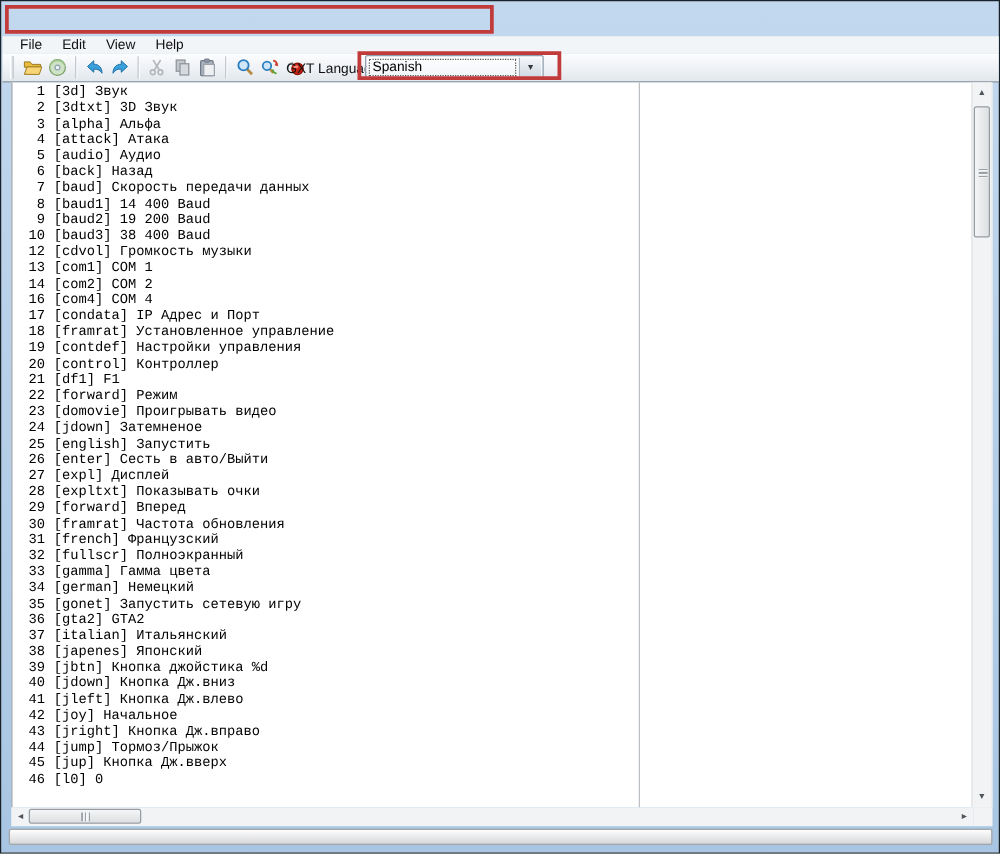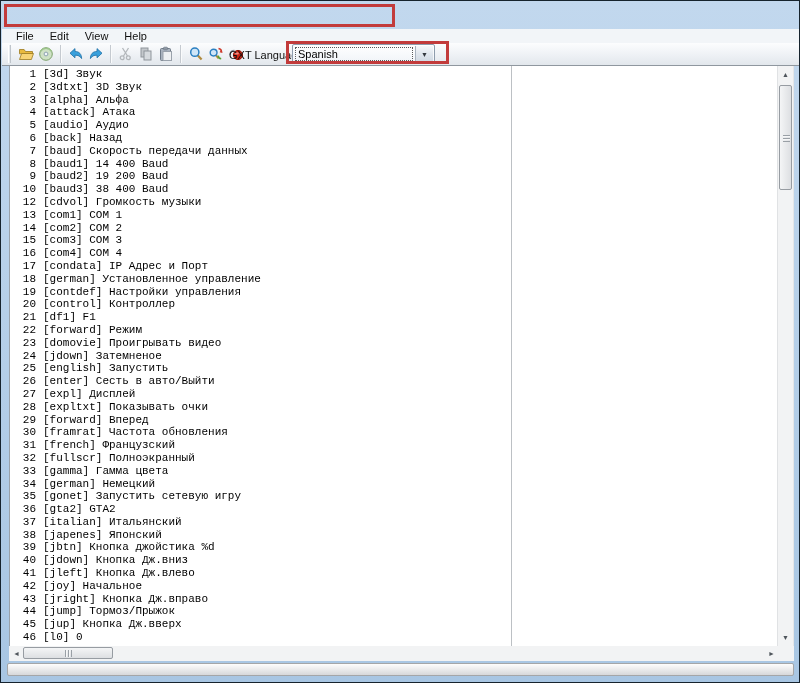--- a/index.html
+++ b/index.html
@@ -187,24 +187,23 @@
         <div class="row"><span class="num">4</span><span class="txt">[attack] Атака</span></div>
         <div class="row"><span class="num">5</span><span class="txt">[audio] Аудио</span></div>
         <div class="row"><span class="num">6</span><span class="txt">[back] Назад</span></div>
         <div class="row"><span class="num">7</span><span class="txt">[baud] Скорость передачи данных</span></div>
         <div class="row"><span class="num">8</span><span class="txt">[baud1] 14 400 Baud</span></div>
         <div class="row"><span class="num">9</span><span class="txt">[baud2] 19 200 Baud</span></div>
         <div class="row"><span class="num">10</span><span class="txt">[baud3] 38 400 Baud</span></div>
         <div class="row"><span class="num">12</span><span class="txt">[cdvol] Громкость музыки</span></div>
         <div class="row"><span class="num">13</span><span class="txt">[com1] COM 1</span></div>
         <div class="row"><span class="num">14</span><span class="txt">[com2] COM 2</span></div>
-        <div class="row"><span class="num">15</span><span class="txt">[com3] COM 3</span></div>
         <div class="row"><span class="num">16</span><span class="txt">[com4] COM 4</span></div>
         <div class="row"><span class="num">17</span><span class="txt">[condata] IP Адрес и Порт</span></div>
-        <div class="row"><span class="num">18</span><span class="txt">[german] Установленное управление</span></div>
+        <div class="row"><span class="num">18</span><span class="txt">[framrat] Установленное управление</span></div>
         <div class="row"><span class="num">19</span><span class="txt">[contdef] Настройки управления</span></div>
         <div class="row"><span class="num">20</span><span class="txt">[control] Контроллер</span></div>
         <div class="row"><span class="num">21</span><span class="txt">[df1] F1</span></div>
         <div class="row"><span class="num">22</span><span class="txt">[forward] Режим</span></div>
         <div class="row"><span class="num">23</span><span class="txt">[domovie] Проигрывать видео</span></div>
         <div class="row"><span class="num">24</span><span class="txt">[jdown] Затемненое</span></div>
         <div class="row"><span class="num">25</span><span class="txt">[english] Запустить</span></div>
         <div class="row"><span class="num">26</span><span class="txt">[enter] Сесть в авто/Выйти</span></div>
         <div class="row"><span class="num">27</span><span class="txt">[expl] Дисплей</span></div>
         <div class="row"><span class="num">28</span><span class="txt">[expltxt] Показывать очки</span></div>

